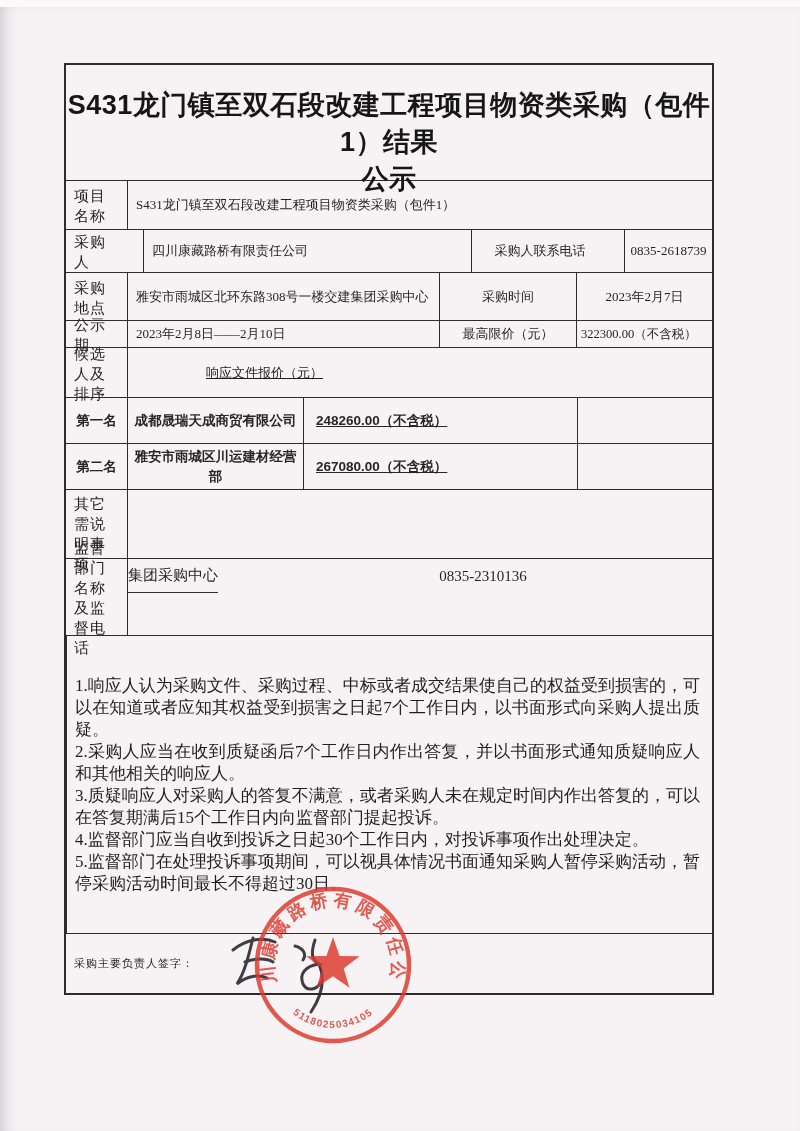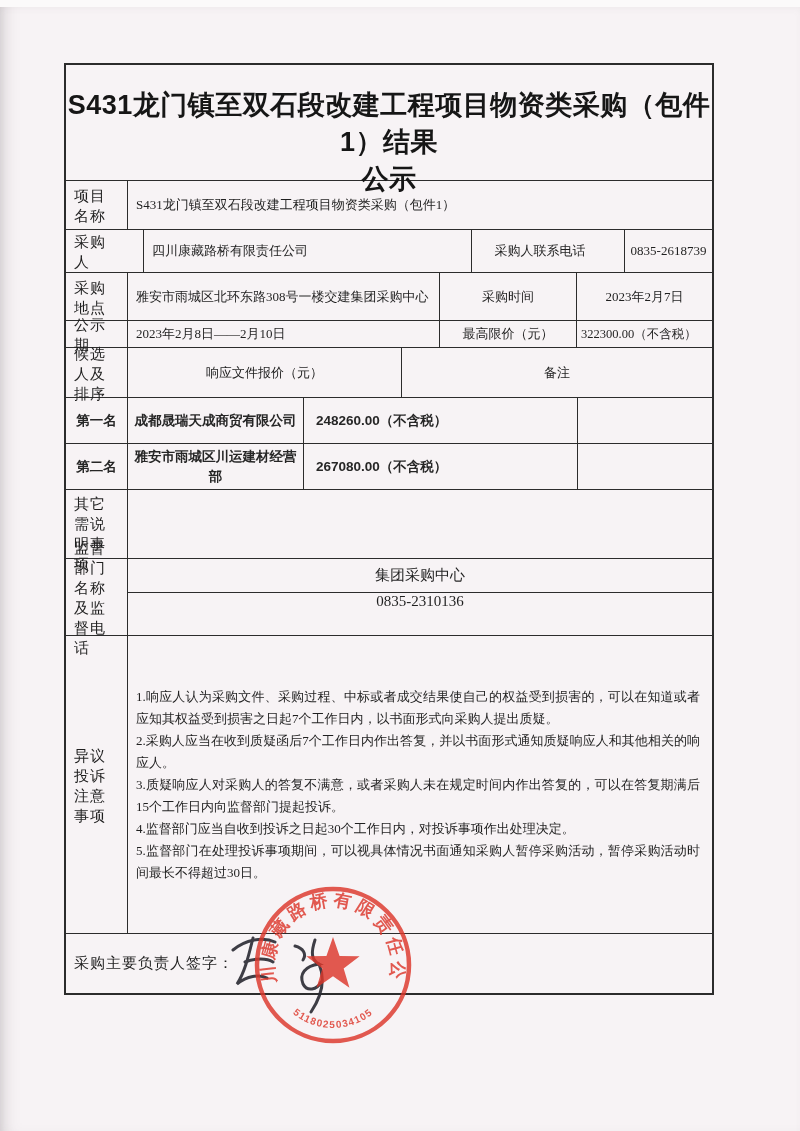--- a/index.html
+++ b/index.html
@@ -51,37 +51,37 @@
   .r-period{height:27px;}
   .r-cand-head{height:50px;}
   .r-cand{height:46px;}
   .r-other{height:69px;}
   .r-superv{height:77px;}
   .r-objection{height:298px;}
   .r-sign{height:60px;}
   .w312{width:312px;flex:0 0 312px;}
   .w137{width:137px;flex:0 0 137px;}
   .w176{width:176px;flex:0 0 176px;}
-  .w274{width:274px;flex:0 0 274px;}
+  .w274{width:274px;flex:0 0 274px;text-decoration:underline;}
   .grow{flex:1 1 auto;}
   .small{font-size:12.5px;letter-spacing:0;}
   .candtxt{
     font-family:"Liberation Sans","DejaVu Sans",sans-serif;
     font-size:13.5px;font-weight:600;color:#262626;
   }
-  .superv-col{display:flex;flex-direction:column;flex:1 1 auto;}
+  .superv-col{display:flex;flex:1 1 auto;gap:36px;}
   .superv-sub1{height:34px;box-sizing:border-box;border-bottom:1.5px solid #2c2c2c;
     display:flex;align-items:center;justify-content:center;font-size:15px;}
   .superv-sub2{flex:1;display:flex;align-items:center;justify-content:center;font-size:15px;}
   .objection-body{
     flex:1;padding:8px 12px 8px 8px;display:flex;flex-direction:column;justify-content:center;
-    font-size:13px;line-height:22px;
+    font-size:17px;line-height:22px;
   }
   .objection-body div{text-align:justify;}
-  .sign-cell{width:100%;display:flex;align-items:center;padding-left:8px;font-size:15px;letter-spacing:1px;}
+  .sign-cell{width:100%;display:flex;align-items:center;padding-left:8px;font-size:11px;letter-spacing:1px;}
   
   .stamp{position:absolute;left:248px;top:880px;width:170px;height:170px;opacity:.82;pointer-events:none;}
   .signature{position:absolute;left:215px;top:920px;width:140px;height:100px;pointer-events:none;}
 </style>
 </head>
 <body>
 
 <div class="page">
 
   <div class="doc-table">
@@ -115,21 +115,20 @@
     <div class="row r-period">
       <div class="cell nb lblcell vcenter">公示期</div>
       <div class="cell valcell pad w312">2023年2月8日——2月10日</div>
       <div class="cell valcell ctr w137">最高限价（元）</div>
       <div class="cell valcell grow small" style="padding-left:4px;text-align:center;">322300.00（不含税）</div>
     </div>
 
     <div class="row r-cand-head">
       <div class="cell nb lblcell vcenter">候选人及排序</div>
       <div class="cell valcell ctr w274">响应文件报价（元）</div>
-      <div class="cell valcell ctr grow">备注</div>
     </div>
 
     <div class="row r-cand">
       <div class="cell nb valcell ctr candtxt" style="width:61px;flex:0 0 61px;">第一名</div>
       <div class="cell valcell ctr w176 candtxt">成都晟瑞天成商贸有限公司</div>
       <div class="cell valcell w274 candtxt" style="padding-left:12px;">248260.00（不含税）</div>
       <div class="cell valcell grow"></div>
     </div>
 
     <div class="row r-cand">
@@ -148,21 +147,20 @@
       <div class="cell nb lblcell" style="align-items:center;">监督部门名称及监督电话</div>
       <div class="cell grow" style="border-left:1.5px solid #2c2c2c;">
         <div class="superv-col">
           <div class="superv-sub1">集团采购中心</div>
           <div class="superv-sub2">0835-2310136</div>
         </div>
       </div>
     </div>
 
     <div class="row r-objection">
-      <div class="cell nb lblcell vcenter">异议投诉注意事项</div>
       <div class="cell objection-body">
         <div>1.响应人认为采购文件、采购过程、中标或者成交结果使自己的权益受到损害的，可以在知道或者应知其权益受到损害之日起7个工作日内，以书面形式向采购人提出质疑。</div>
         <div>2.采购人应当在收到质疑函后7个工作日内作出答复，并以书面形式通知质疑响应人和其他相关的响应人。</div>
         <div>3.质疑响应人对采购人的答复不满意，或者采购人未在规定时间内作出答复的，可以在答复期满后15个工作日内向监督部门提起投诉。</div>
         <div>4.监督部门应当自收到投诉之日起30个工作日内，对投诉事项作出处理决定。</div>
         <div>5.监督部门在处理投诉事项期间，可以视具体情况书面通知采购人暂停采购活动，暂停采购活动时间最长不得超过30日。</div>
       </div>
     </div>
 
     <div class="row r-sign">

